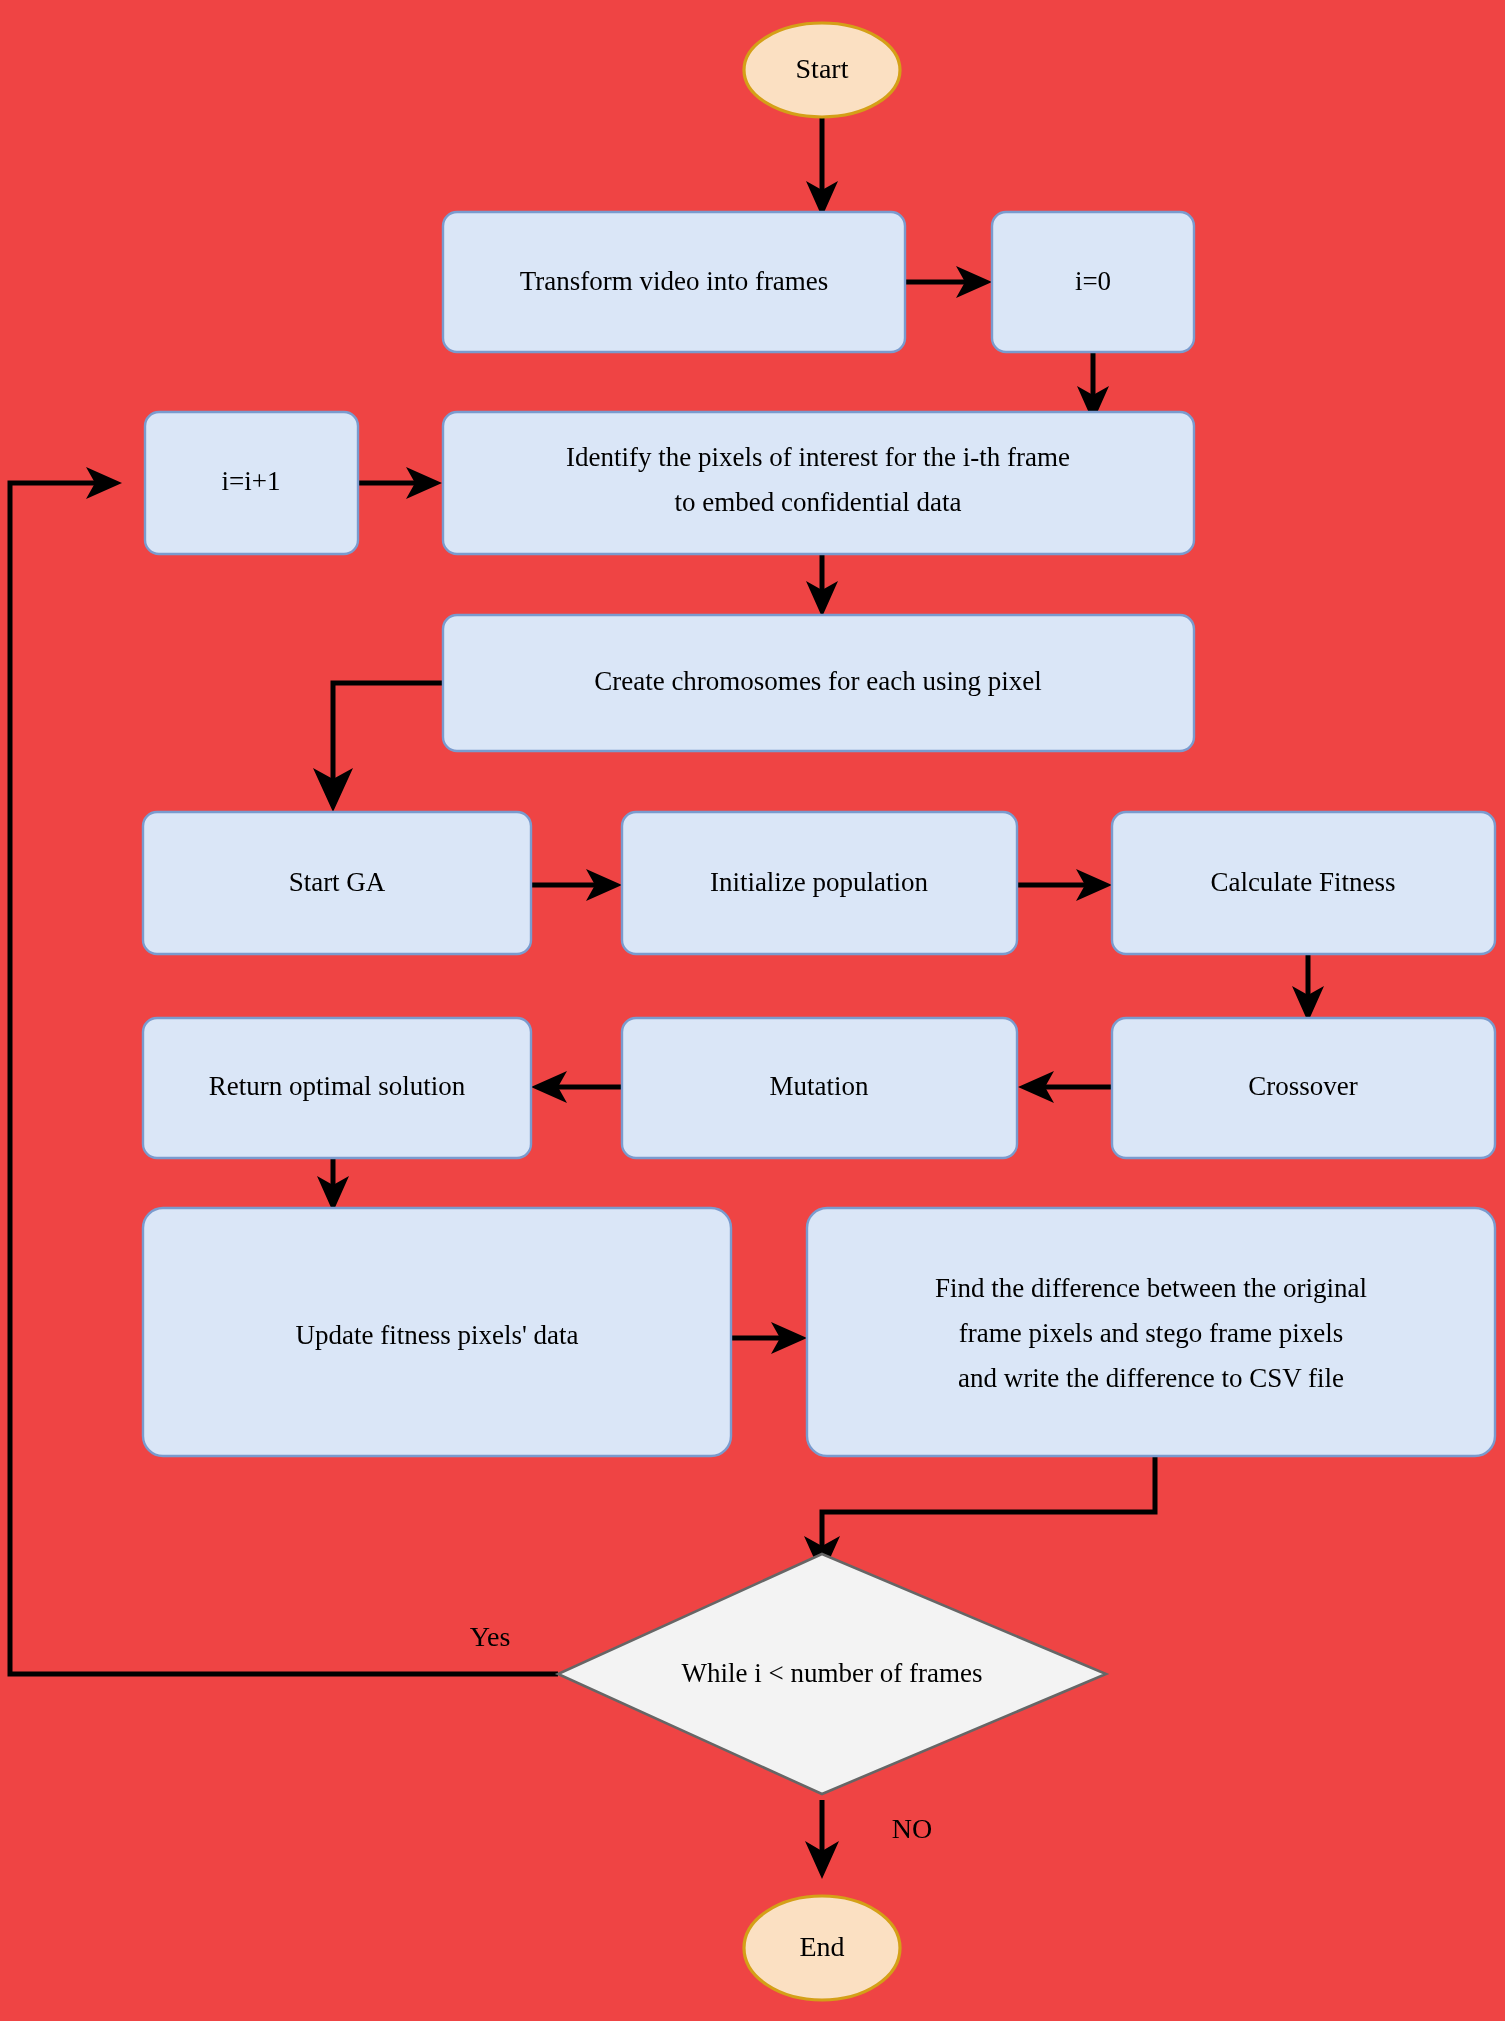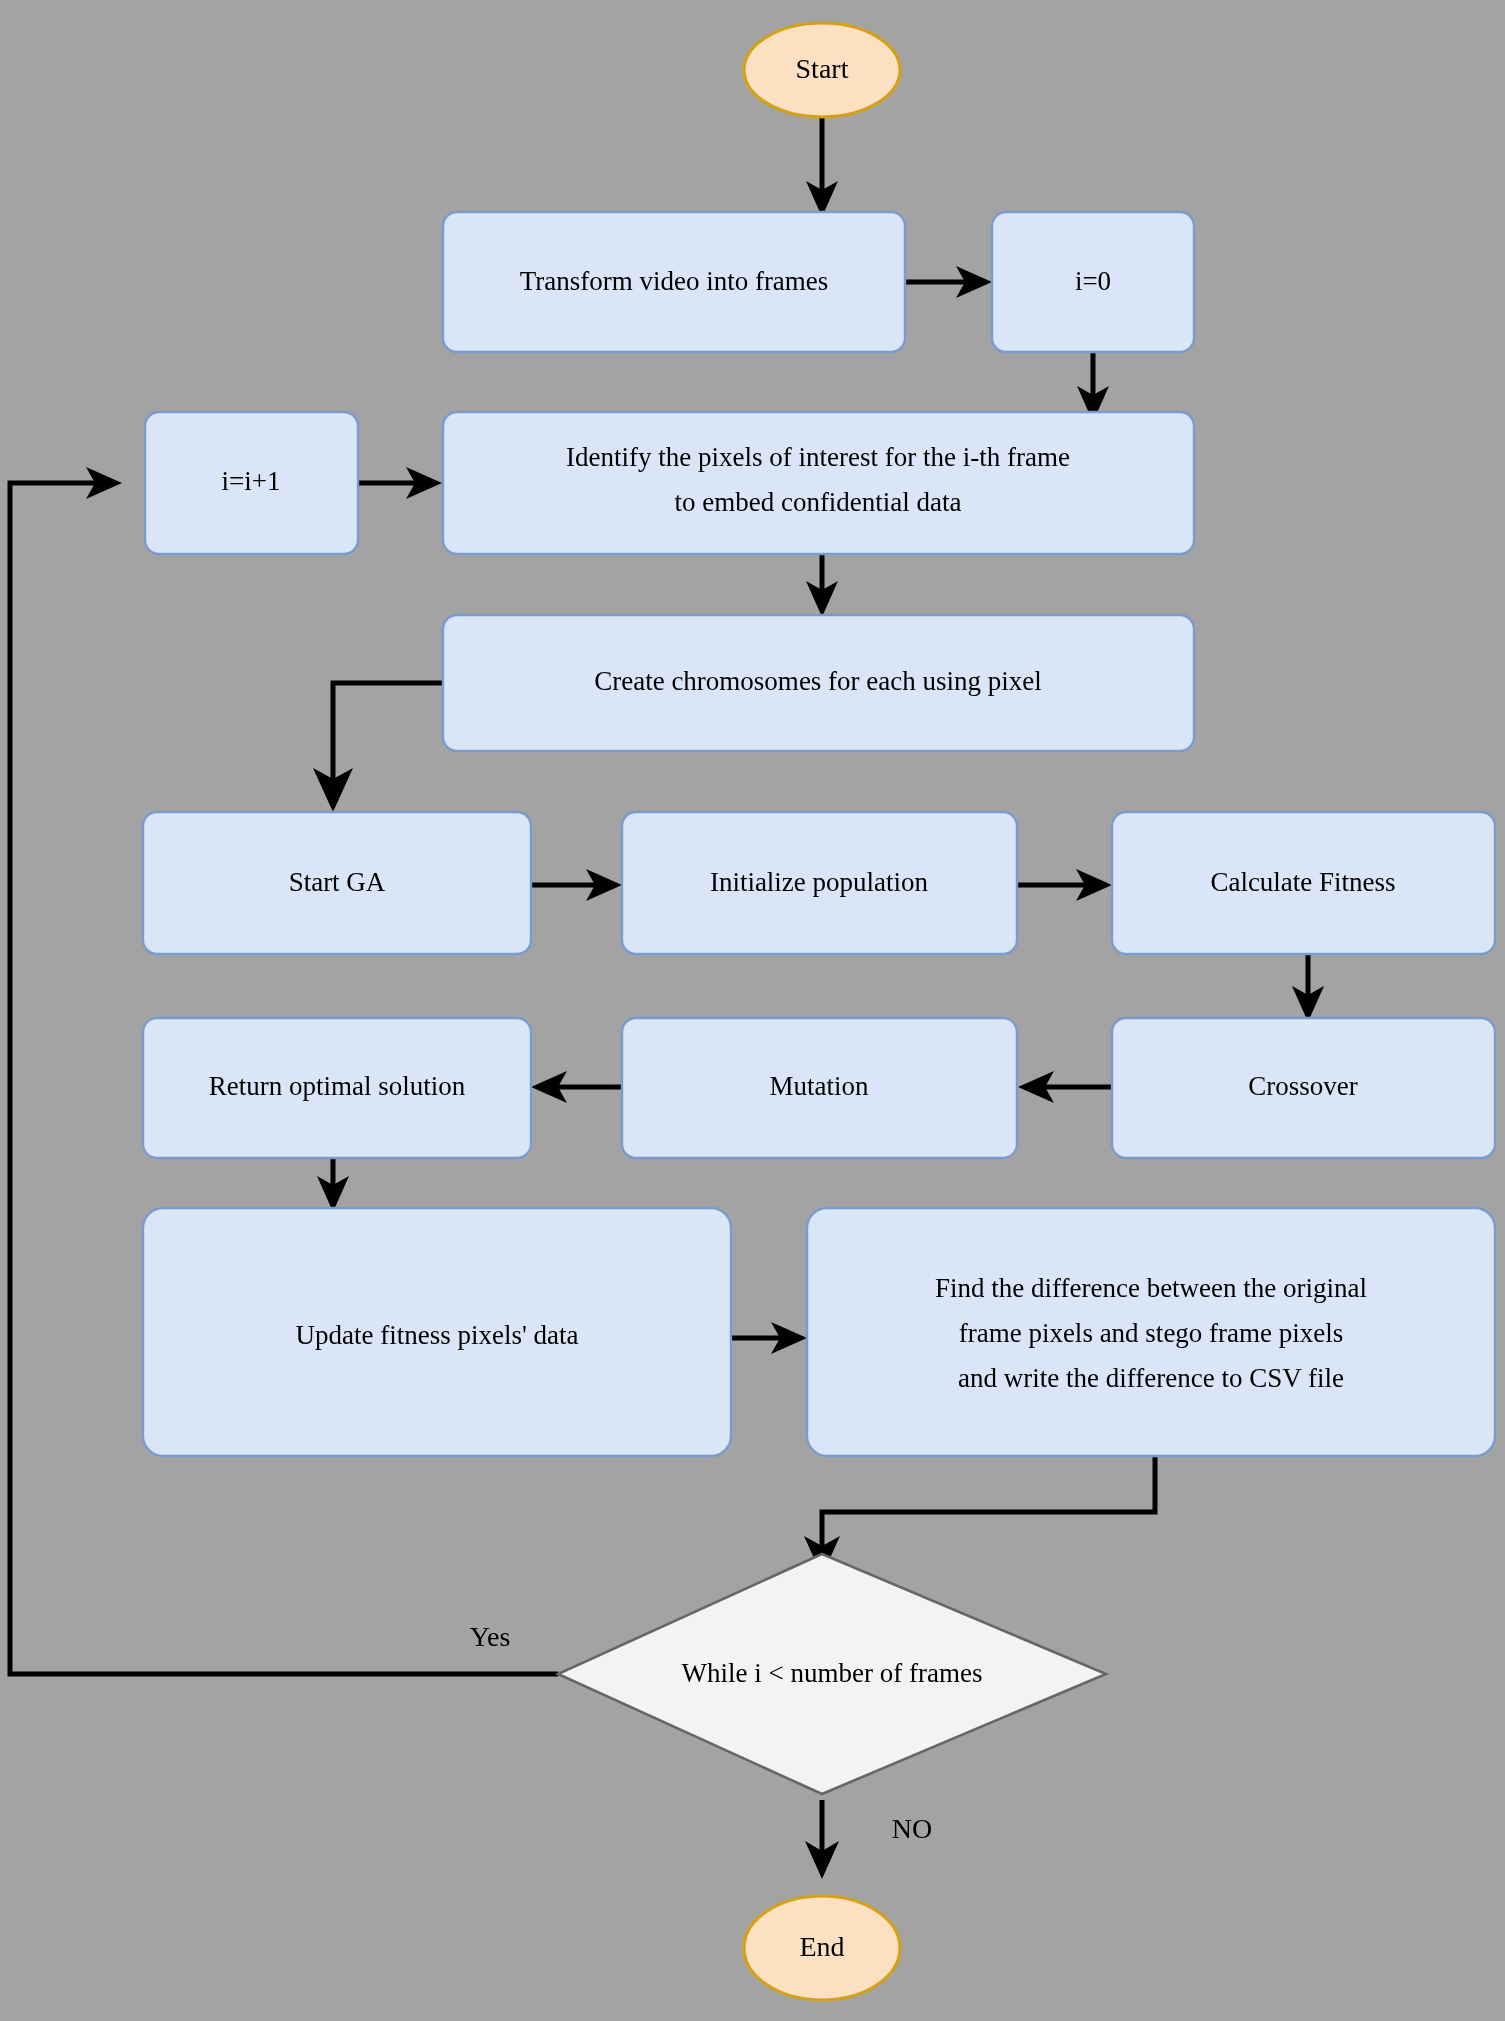--- a/index.html
+++ b/index.html
@@ -11,21 +11,21 @@
   body {
     width: 1505px;
     height: 2021px;
     font-family: "Liberation Serif", "DejaVu Serif", serif;
     overflow: hidden;
   }
   #flowchart-root {
     position: relative;
     width: 1505px;
     height: 2021px;
-    background: #a3a3a3;
+    background: #ef4444;
   }
   svg#flow-svg {
     position: absolute;
     top: 0;
     left: 0;
     width: 1505px;
     height: 2021px;
   }
   .node-shape {
     stroke-width: 2.4;

